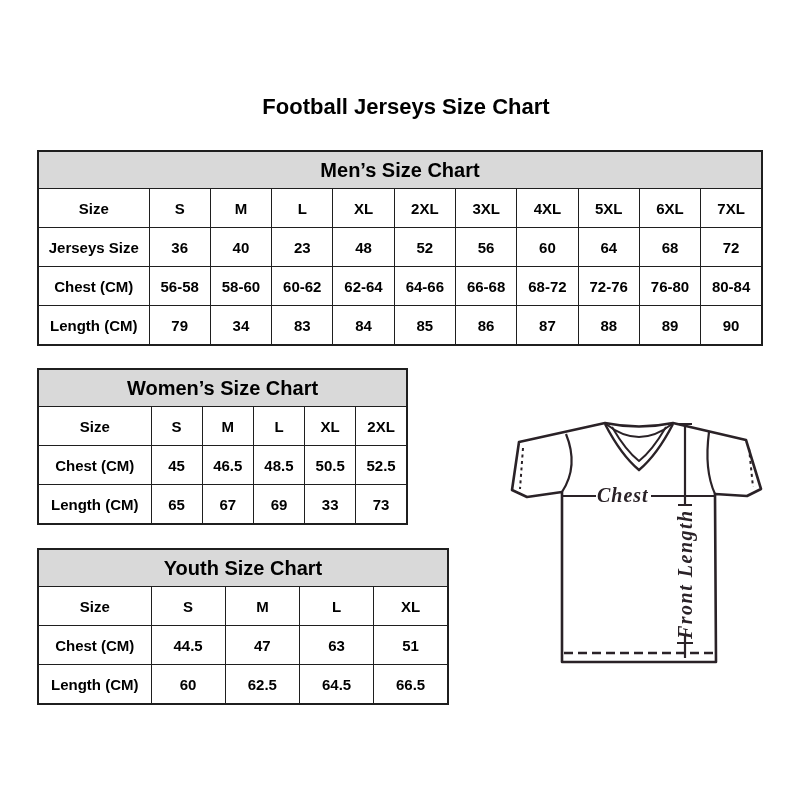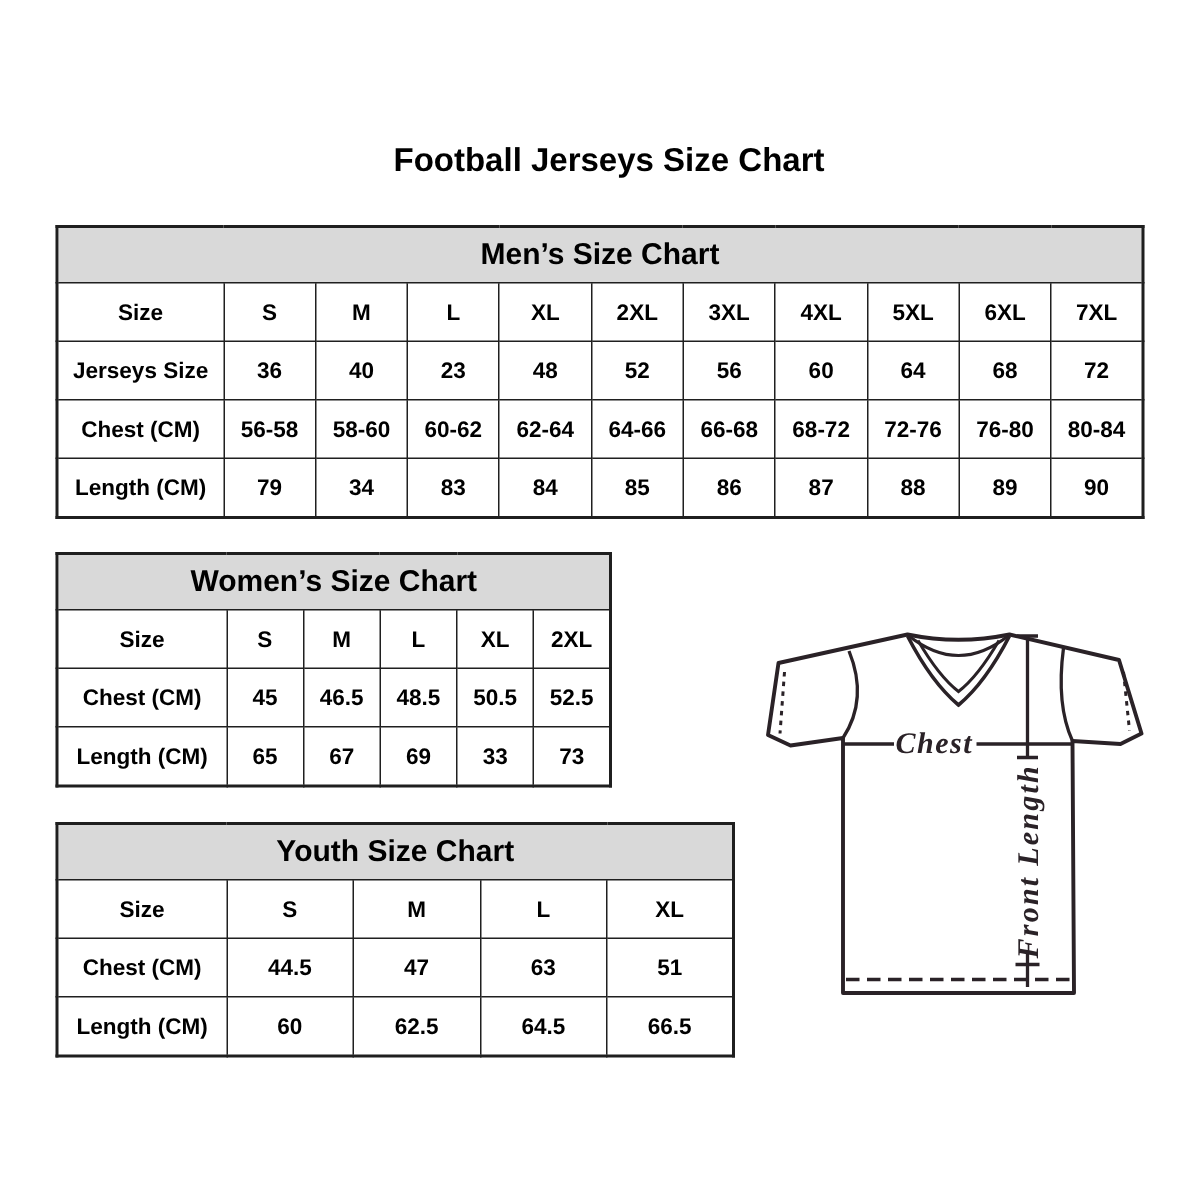--- a/index.html
+++ b/index.html
@@ -19,21 +19,21 @@
   table.size-table td {
     border:1.5px solid #1f1f1f; text-align:center; vertical-align:middle;
     font-weight:bold; font-size:15px; padding:0; height:38px; color:#000;
     overflow:hidden; white-space:nowrap;
   }
   table.size-table tr.section-header td {
     background:#d9d9d9; font-size:20px; height:36px;
   }
   #mens-table   { left:37px; top:150px; width:726px; }
   #womens-table { left:37px; top:368px; width:371px; }
-  #youth-table  { left:37px; top:548px; width:453px; }
+  #youth-table  { left:37px; top:548px; width:412px; }
   #jersey-svg   { position:absolute; left:500px; top:414px; }
   .sv-line   { stroke:#2a2227; fill:none; }
   .sv-text   { font-family:"Liberation Serif", serif; font-style:italic;
                font-weight:bold; fill:#2a2227; }
 </style>
 </head>
 <body>
 
 <div class="page">
 

